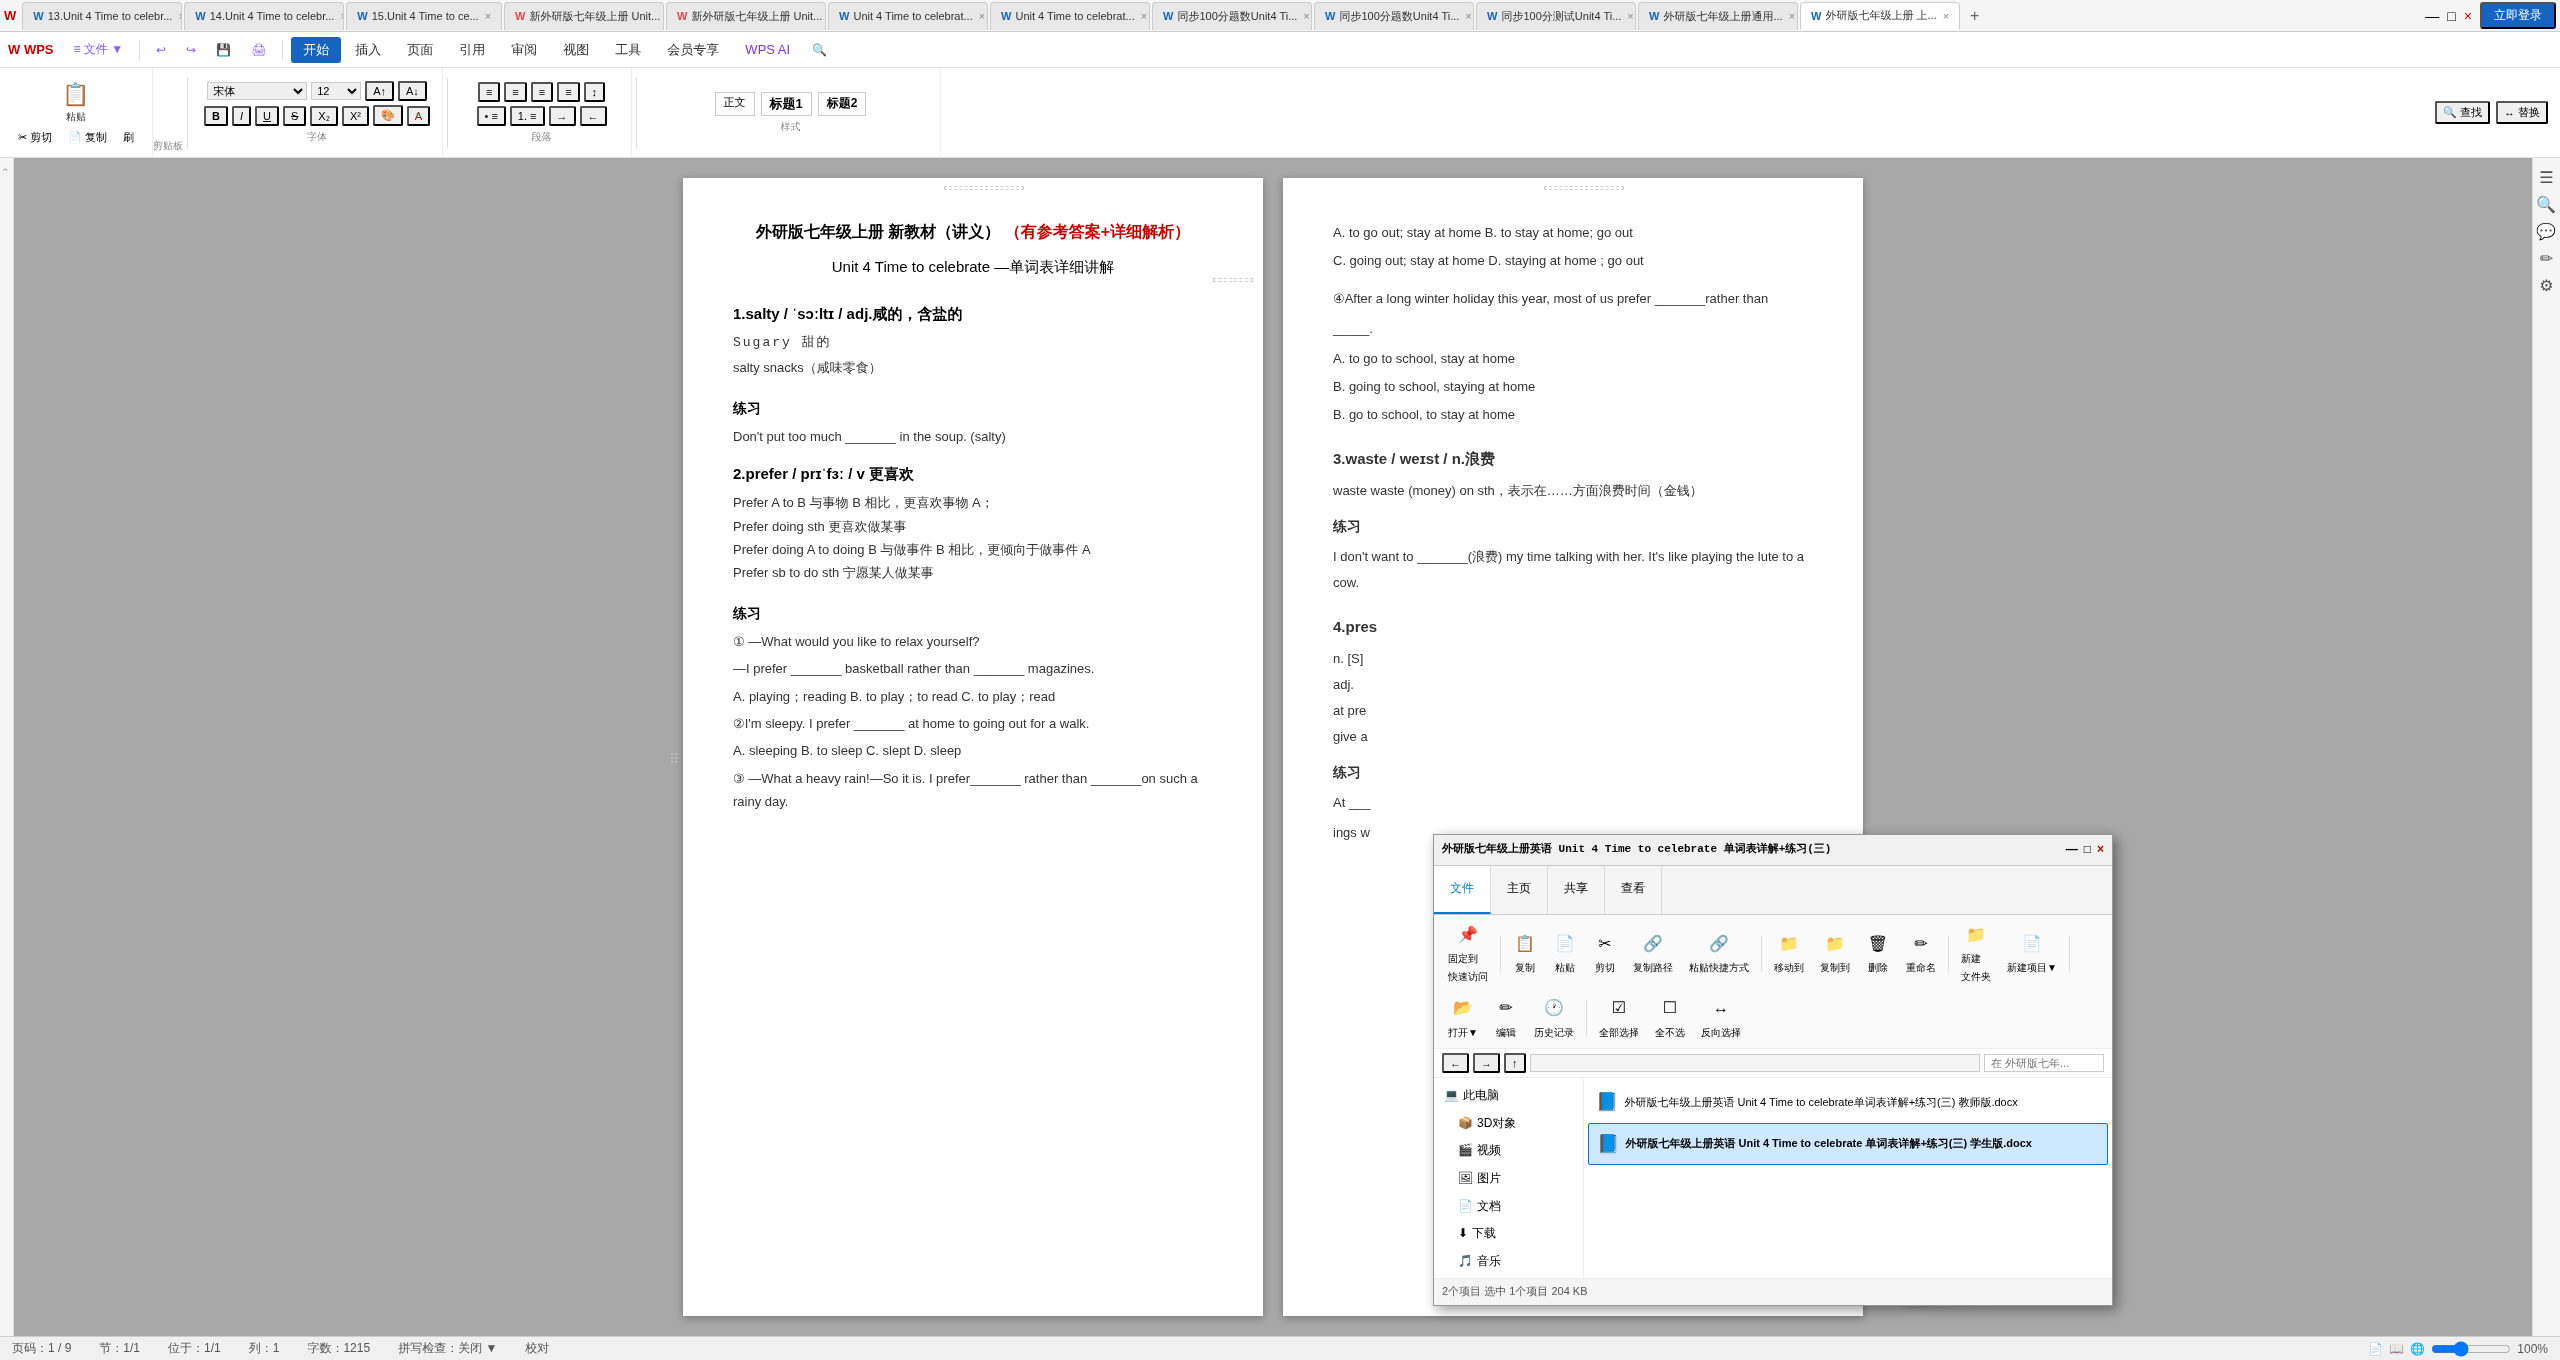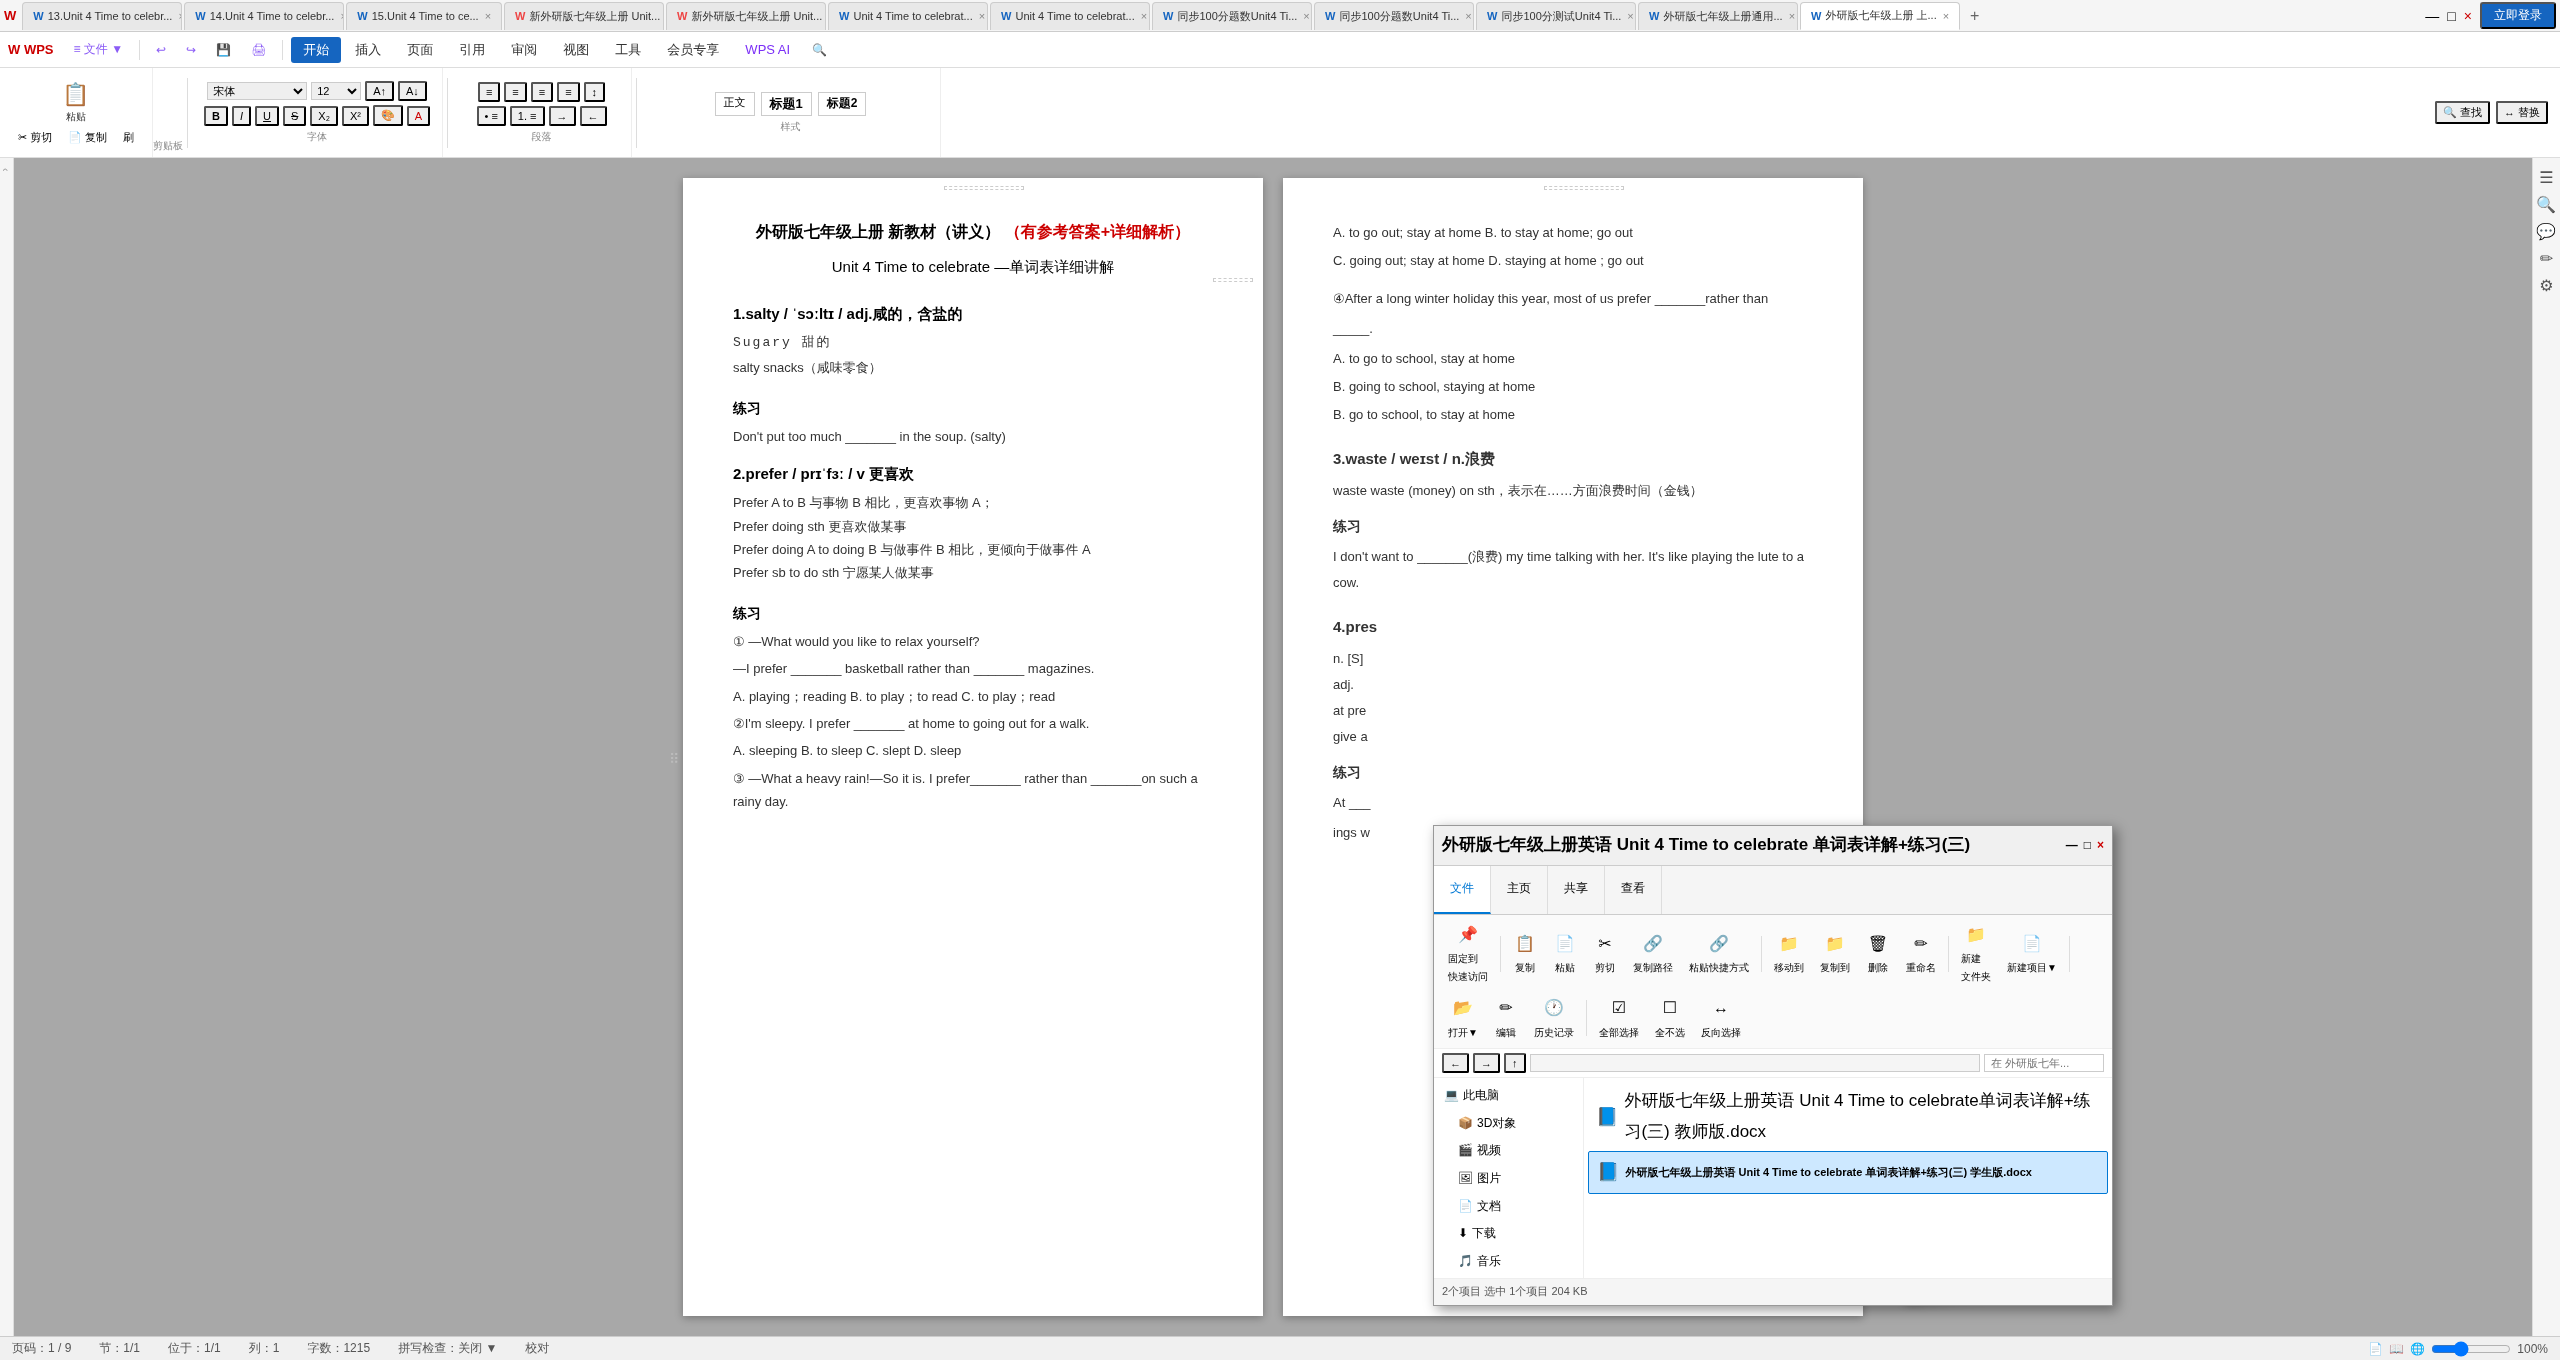--- a/index.html
+++ b/index.html
@@ -446,21 +446,21 @@
           <div class="word-examples">give a</div>
         </div>
 
         <div class="section-label">练习</div>
         <div class="exercise-q">At ___</div>
         <div class="exercise-q">ings w</div>
       </div>
 
       <div class="file-explorer" style="bottom:10px;right:-250px;">
         <div class="fe-title-bar">
-          <span style="font-size:17px;">外研版七年级上册英语 Unit 4 Time to celebrate 单词表详解+练习(三)</span>
+          <span style="font-size:11px;font-family:Liberation Mono, monospace;">外研版七年级上册英语 Unit 4 Time to celebrate 单词表详解+练习(三)</span>
           <div style="display:flex;gap:6px;">
             <span style="cursor:pointer;">—</span>
             <span style="cursor:pointer;">□</span>
             <span style="cursor:pointer;color:#cc0000;">×</span>
           </div>
         </div>
 
         <div class="fe-tabs">
           <div class="fe-tab active">文件</div>
           <div class="fe-tab">主页</div>
@@ -590,21 +590,21 @@
             </div>
             <div class="fe-tree-item" style="padding-left:20px;">
               
               
             </div>
 
           </div>
           <div class="fe-files">
             <div class="fe-file-item">
               <span style="color:#1565c0;font-size:18px;">📘</span>
-              <span style="font-size:17px;">外研版七年级上册英语 Unit 4 Time to celebrate单词表详解+练习(三) 教师版.docx</span>
+              <span style="font-size:11px;">外研版七年级上册英语 Unit 4 Time to celebrate单词表详解+练习(三) 教师版.docx</span>
             </div>
             <div class="fe-file-item selected">
               <span style="color:#1565c0;font-size:18px;">📘</span>
               <span style="font-size:11px;font-weight:bold;">外研版七年级上册英语 Unit 4 Time to celebrate 单词表详解+练习(三) 学生版.docx</span>
             </div>
           </div>
         </div>
 
         <div class="fe-status-bar">
           <span>2个项目  选中 1个项目  204 KB</span>

